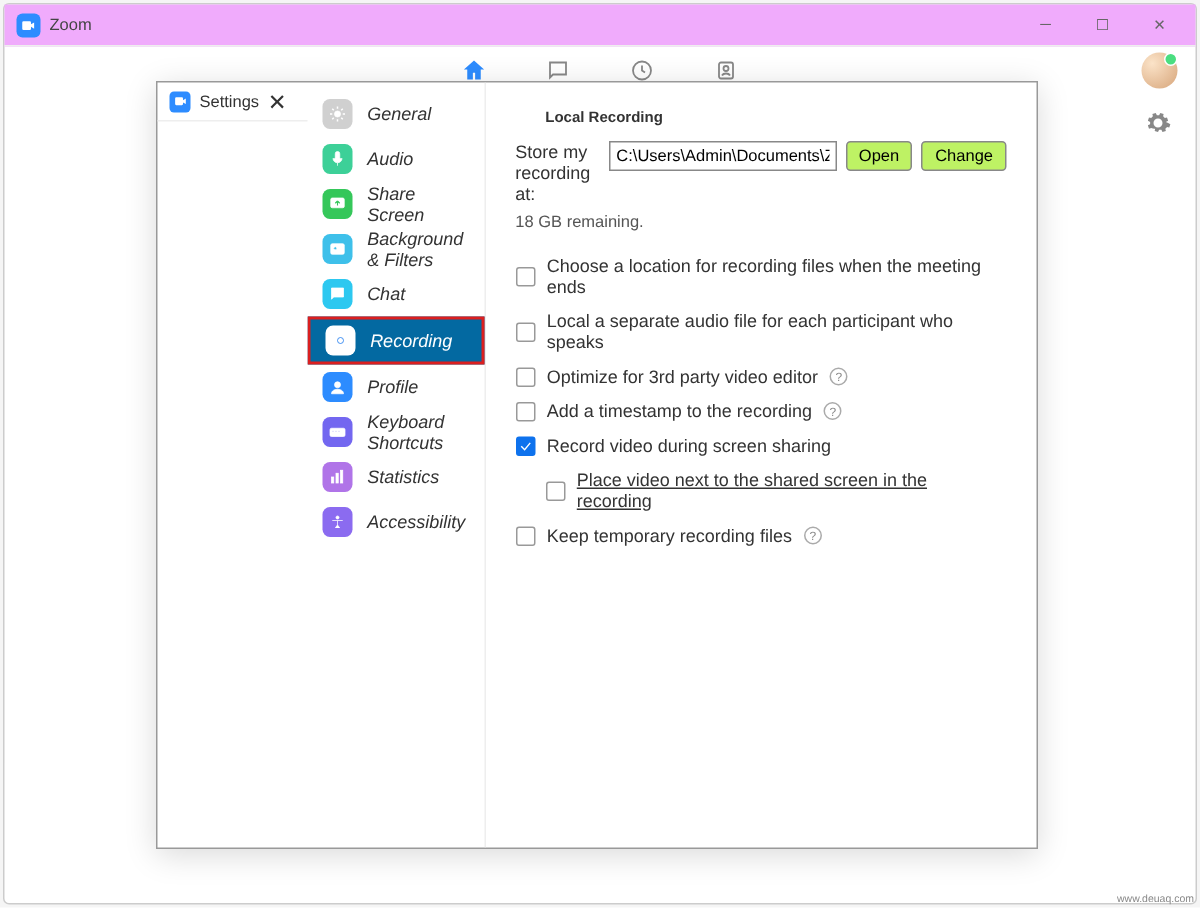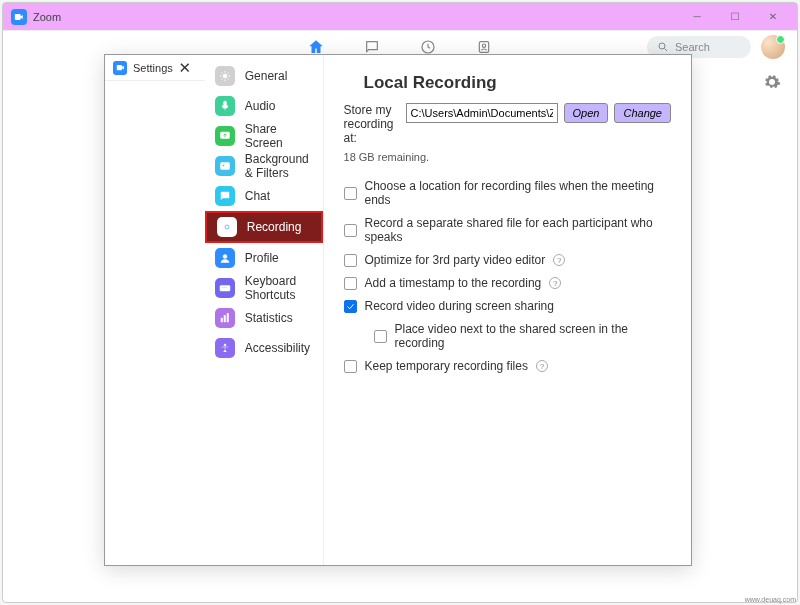--- a/index.html
+++ b/index.html
@@ -25,38 +25,38 @@
 
 .settings-window { position: absolute; top: 54px; left: 104px; width: 588px; height: 512px; background: #fff; border: 1px solid #999; box-shadow: 0 4px 20px rgba(0,0,0,0.15); display: flex; flex-direction: row; }
 .settings-titlebar { height: 26px; display: flex; align-items: center; padding: 0 8px; border-bottom: 1px solid #eee; }
 .settings-titlebar .logo { width: 14px; height: 14px; background: #2d8cff; border-radius: 3px; display:flex; align-items:center; justify-content:center; margin-right: 6px; }
 .settings-titlebar .logo svg { width: 9px; height: 9px; fill: #fff; }
 .settings-titlebar .title { font-size: 11px; color: #333; }
 .settings-titlebar .close { margin-left: auto; width: 24px; height: 24px; display: flex; align-items: center; justify-content: center; cursor: pointer; font-size: 15px; color: #333; }
 
 .settings-body { flex: 1; display: flex; overflow: hidden; }
 .settings-sidebar { width: 170px; border-right: 1px solid #eee; padding-top: 6px; }
-.sb-item { height: 30px; display: flex; align-items: center; padding: 0 10px; font-size: 12px; color: #333; cursor: pointer; gap: 10px; position: relative; }
-.sb-item.active { background: #7f1d1d; color: #fff; border: 2px solid #db1f1f; height: 32px; }
+.sb-item { height: 30px; display: flex; align-items: center; padding: 0 10px; font-size: 12px; color: #333; cursor: pointer; gap: 10px; position: relative; font-style: italic; }
+.sb-item.active { background: #0369a1; color: #fff; border: 2px solid #db1f1f; height: 32px; }
 .sb-icon { width: 20px; height: 20px; border-radius: 5px; flex-shrink:0; display:flex; align-items:center; justify-content:center; }
 .sb-icon svg { width: 12px; height: 12px; fill: #fff; }
 
 .settings-content { flex: 1; padding: 18px 20px; font-size: 12px; color: #333; text-align:left; }
-.settings-content h3 { font-size: 17px; font-weight: 600; margin-bottom: 10px; padding-left: 20px; }
+.settings-content h3 { font-size: 10px; font-weight: 600; margin-bottom: 10px; padding-left: 20px; }
 .path-row { display: flex; align-items: flex-start; gap: 6px; margin-bottom: 6px; flex-wrap: nowrap;}
 .path-row label { font-size: 12px; color: #333; }
 .path-input { width: 158px; height: 20px; font-size: 11px; padding: 0 4px; border: 1px solid #888; }
-.small-btn { height: 20px; font-size: 11px; padding: 0 8px; border: 1px solid #888; background: #c4b5fd; border-radius: 3px; cursor: pointer; font-style: italic; }
+.small-btn { height: 20px; font-size: 11px; padding: 0 8px; border: 1px solid #888; background: #bef264; border-radius: 3px; cursor: pointer; }
 .remaining { font-size: 11px; color: #555; margin-bottom: 16px; }
 .check-row { display: flex; align-items: center; gap: 8px; margin-bottom: 9px; font-size: 12px; }
 .checkbox { width: 13px; height: 13px; border: 1px solid #999; border-radius: 2px; background: #fff; flex-shrink:0; display:flex; align-items:center; justify-content:center; cursor:pointer;}
 .checkbox.checked { background: #0e72ed; border-color: #0e72ed; }
 .checkbox.checked svg { width: 9px; height: 9px; stroke: #fff; stroke-width: 2.5; fill: none; }
 .help-icon { width: 12px; height: 12px; border: 1px solid #aaa; border-radius: 50%; display:inline-flex; align-items:center; justify-content:center; font-size:8px; color:#888; cursor:pointer; flex-shrink:0;}
-.sub-row { margin-left: 30px; }
+.sub-row { margin-left: 20px; text-decoration: underline; }
 
 .watermark { position: absolute; bottom: 2px; right: 4px; font-size: 7px; color: #888; }
 </style>
 </head>
 <body>
 
 <div class="main-window">
   <div class="main-titlebar">
     <div class="logo">
       <svg viewBox="0 0 24 24">
@@ -91,27 +91,20 @@
       </div>
       <div class="tb-icon">
         <svg viewBox="0 0 24 24" width="16" height="16" fill="none" stroke="currentColor" stroke-width="1.8">
             <rect x="5" y="4" width="14" height="16" rx="2"></rect>
             <circle cx="12" cy="10" r="2.5"></circle>
             <path d="M8 17c1-2 3-2 4-2s3 0 4 2"></path>
           </svg>
       </div>
     </div>
     <div class="right-tools">
-      <div class="search-pill">
-        <svg viewBox="0 0 24 24" width="12" height="12" fill="none" stroke="currentColor" stroke-width="2">
-            <circle cx="10" cy="10" r="6"></circle>
-            <path d="M20 20l-5-5"></path>
-          </svg>
-        <span>Search</span>
-      </div>
       <div class="avatar"></div>
     </div>
   </div>
 
   <div class="gear-floating">
     <svg viewBox="0 0 24 24" width="18" height="18" fill="currentColor">
         <path d="M12 8a4 4 0 100 8 4 4 0 000-8zm9 4l2 1-1 3-2-.5a8 8 0 01-1.5 1.5l.5 2-3 1-1-2h-2l-1 2-3-1 .5-2A8 8 0 016 16.5L4 17l-1-3 2-1v-2l-2-1 1-3 2 .5A8 8 0 017.5 6L7 4l3-1 1 2h2l1-2 3 1-.5 2A8 8 0 0118 7.5l2-.5 1 3-2 1z"></path>
       </svg>
   </div>
 </div>
@@ -232,21 +225,21 @@
       </div>
       <div class="remaining">18 GB remaining.</div>
       <div id="options">
           <div class="check-row">
     <div class="checkbox "></div>
     <span>Choose a location for recording files when the meeting ends</span>
 
   </div>
           <div class="check-row">
     <div class="checkbox "></div>
-    <span>Record a separate shared file for each participant who speaks</span>
+    <span>Local a separate audio file for each participant who speaks</span>
 
   </div>
           <div class="check-row">
     <div class="checkbox "></div>
     <span>Optimize for 3rd party video editor</span>
     <span class="help-icon">?</span>
   </div>
           <div class="check-row">
     <div class="checkbox "></div>
     <span>Add a timestamp to the recording</span>

